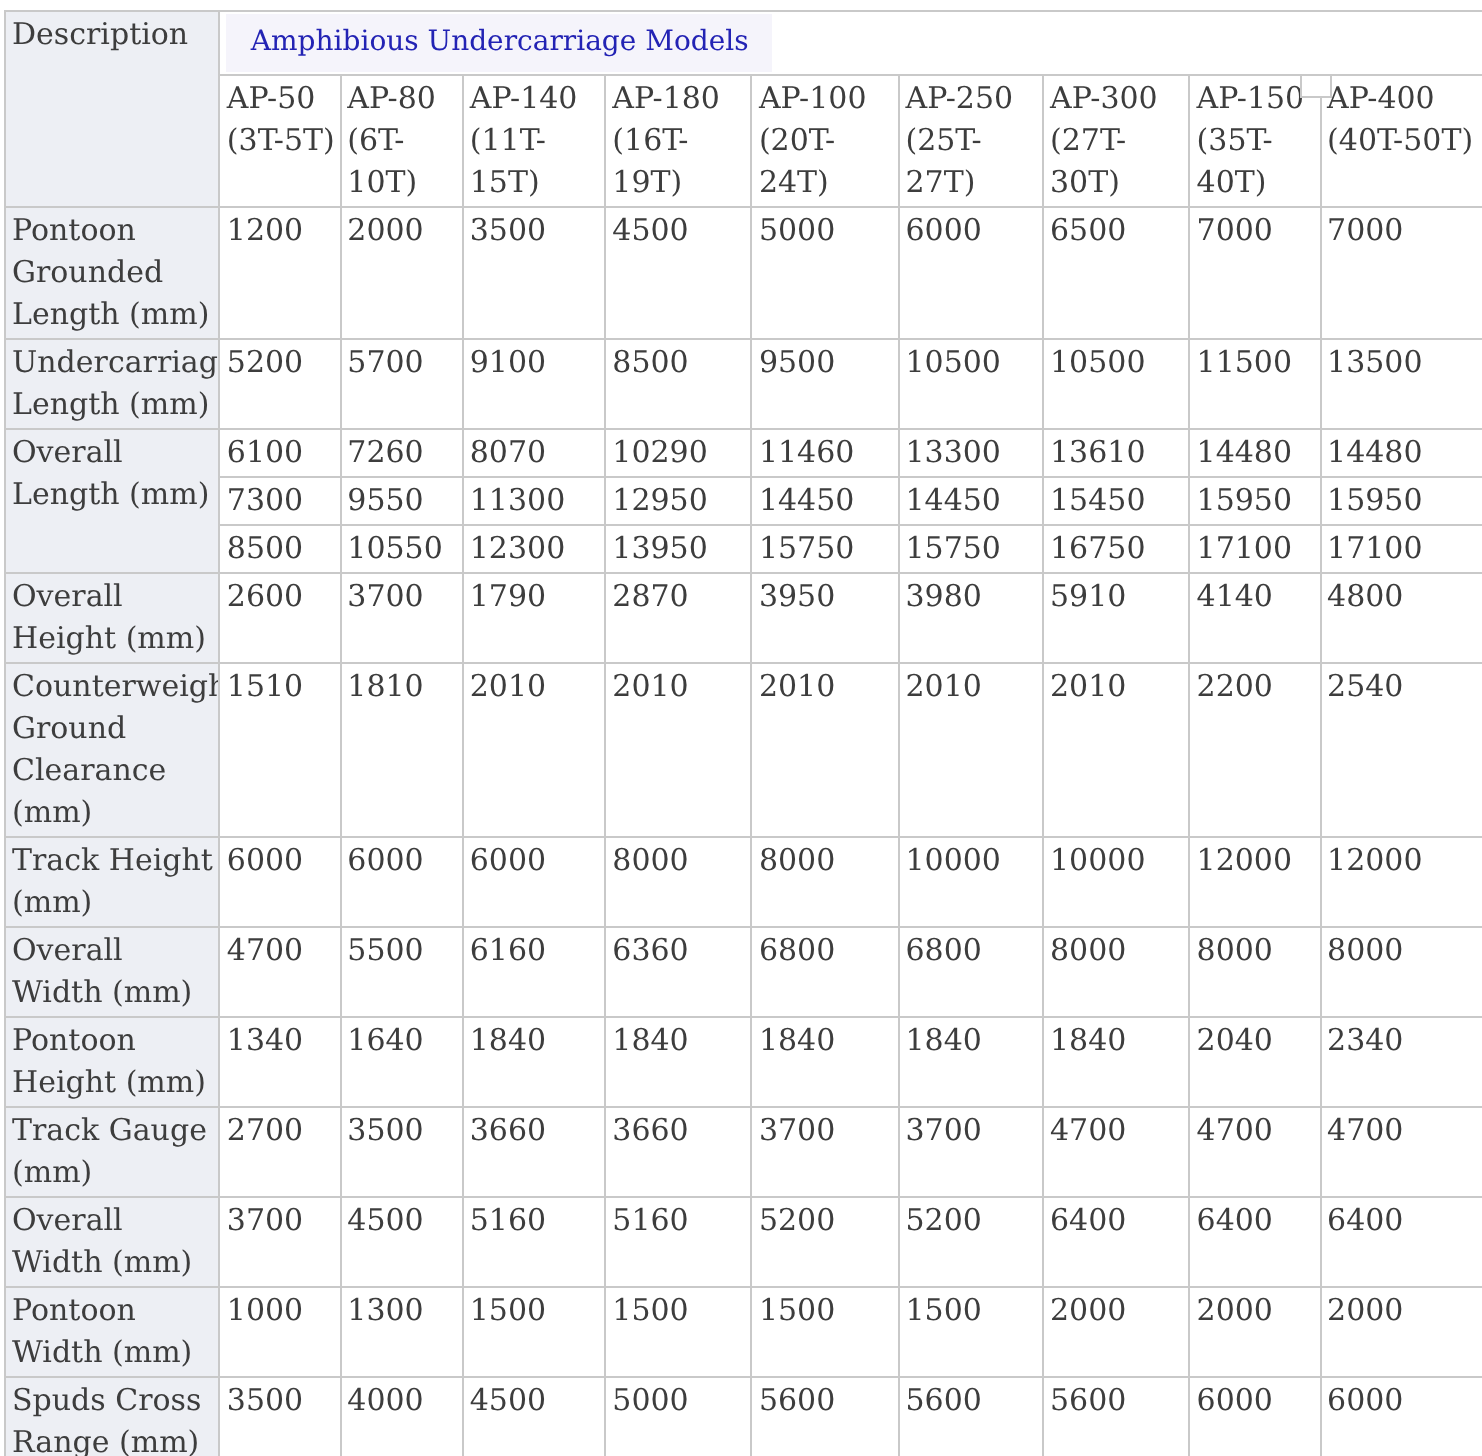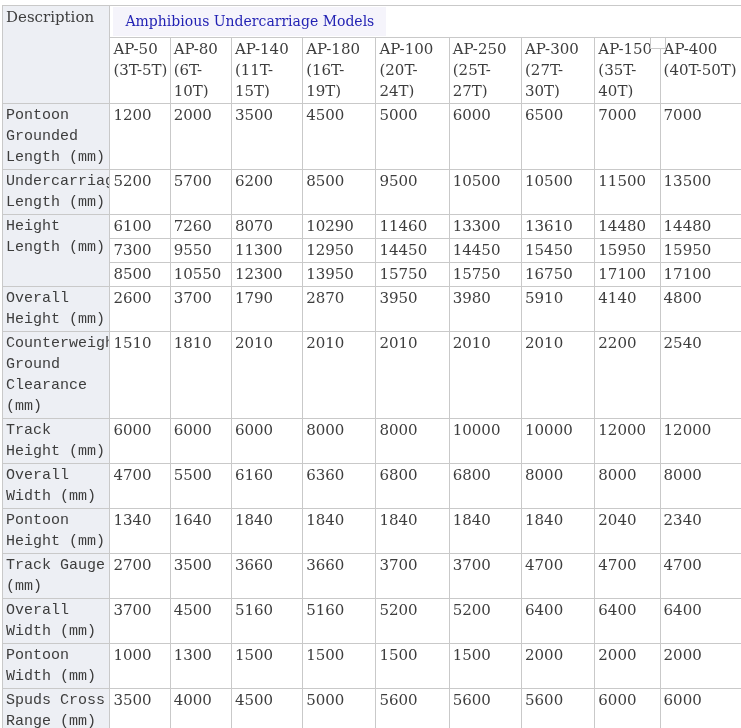--- a/index.html
+++ b/index.html
@@ -52,21 +52,20 @@
     background:var(--title-highlight);
     padding:2px 12px 3px 12px;
   }
   th.model{
     height:49px;
     padding-top:4px;
   }
   td.row-label{
     background:var(--label-bg);
     padding-top:2px;
-    font-family:Liberation Mono, monospace;
   }
   td.val{
     background:#ffffff;
     padding-top:2px;
   }
   tr.subline td.val{height:21px;margin-top:48px;}
   .notch{
     position:absolute;
     left:650px;top:38px;
     width:16px;height:11px;
@@ -119,30 +118,30 @@
           <td class="val">5000</td>
           <td class="val">6000</td>
           <td class="val">6500</td>
           <td class="val">7000</td>
           <td class="val">7000</td>
         </tr>
         <tr>
           <td class="row-label" rowspan="1">Undercarriage Length (mm)</td>
           <td class="val">5200</td>
           <td class="val">5700</td>
-          <td class="val">6200</td>
+          <td class="val">9100</td>
           <td class="val">8500</td>
           <td class="val">9500</td>
           <td class="val">10500</td>
           <td class="val">10500</td>
           <td class="val">11500</td>
           <td class="val">13500</td>
         </tr>
         <tr class="subline">
-          <td class="row-label" rowspan="3">Height Length (mm)</td>
+          <td class="row-label" rowspan="3">Overall Length (mm)</td>
           <td class="val">6100</td>
           <td class="val">7260</td>
           <td class="val">8070</td>
           <td class="val">10290</td>
           <td class="val">11460</td>
           <td class="val">13300</td>
           <td class="val">13610</td>
           <td class="val">14480</td>
           <td class="val">14480</td>
         </tr>

